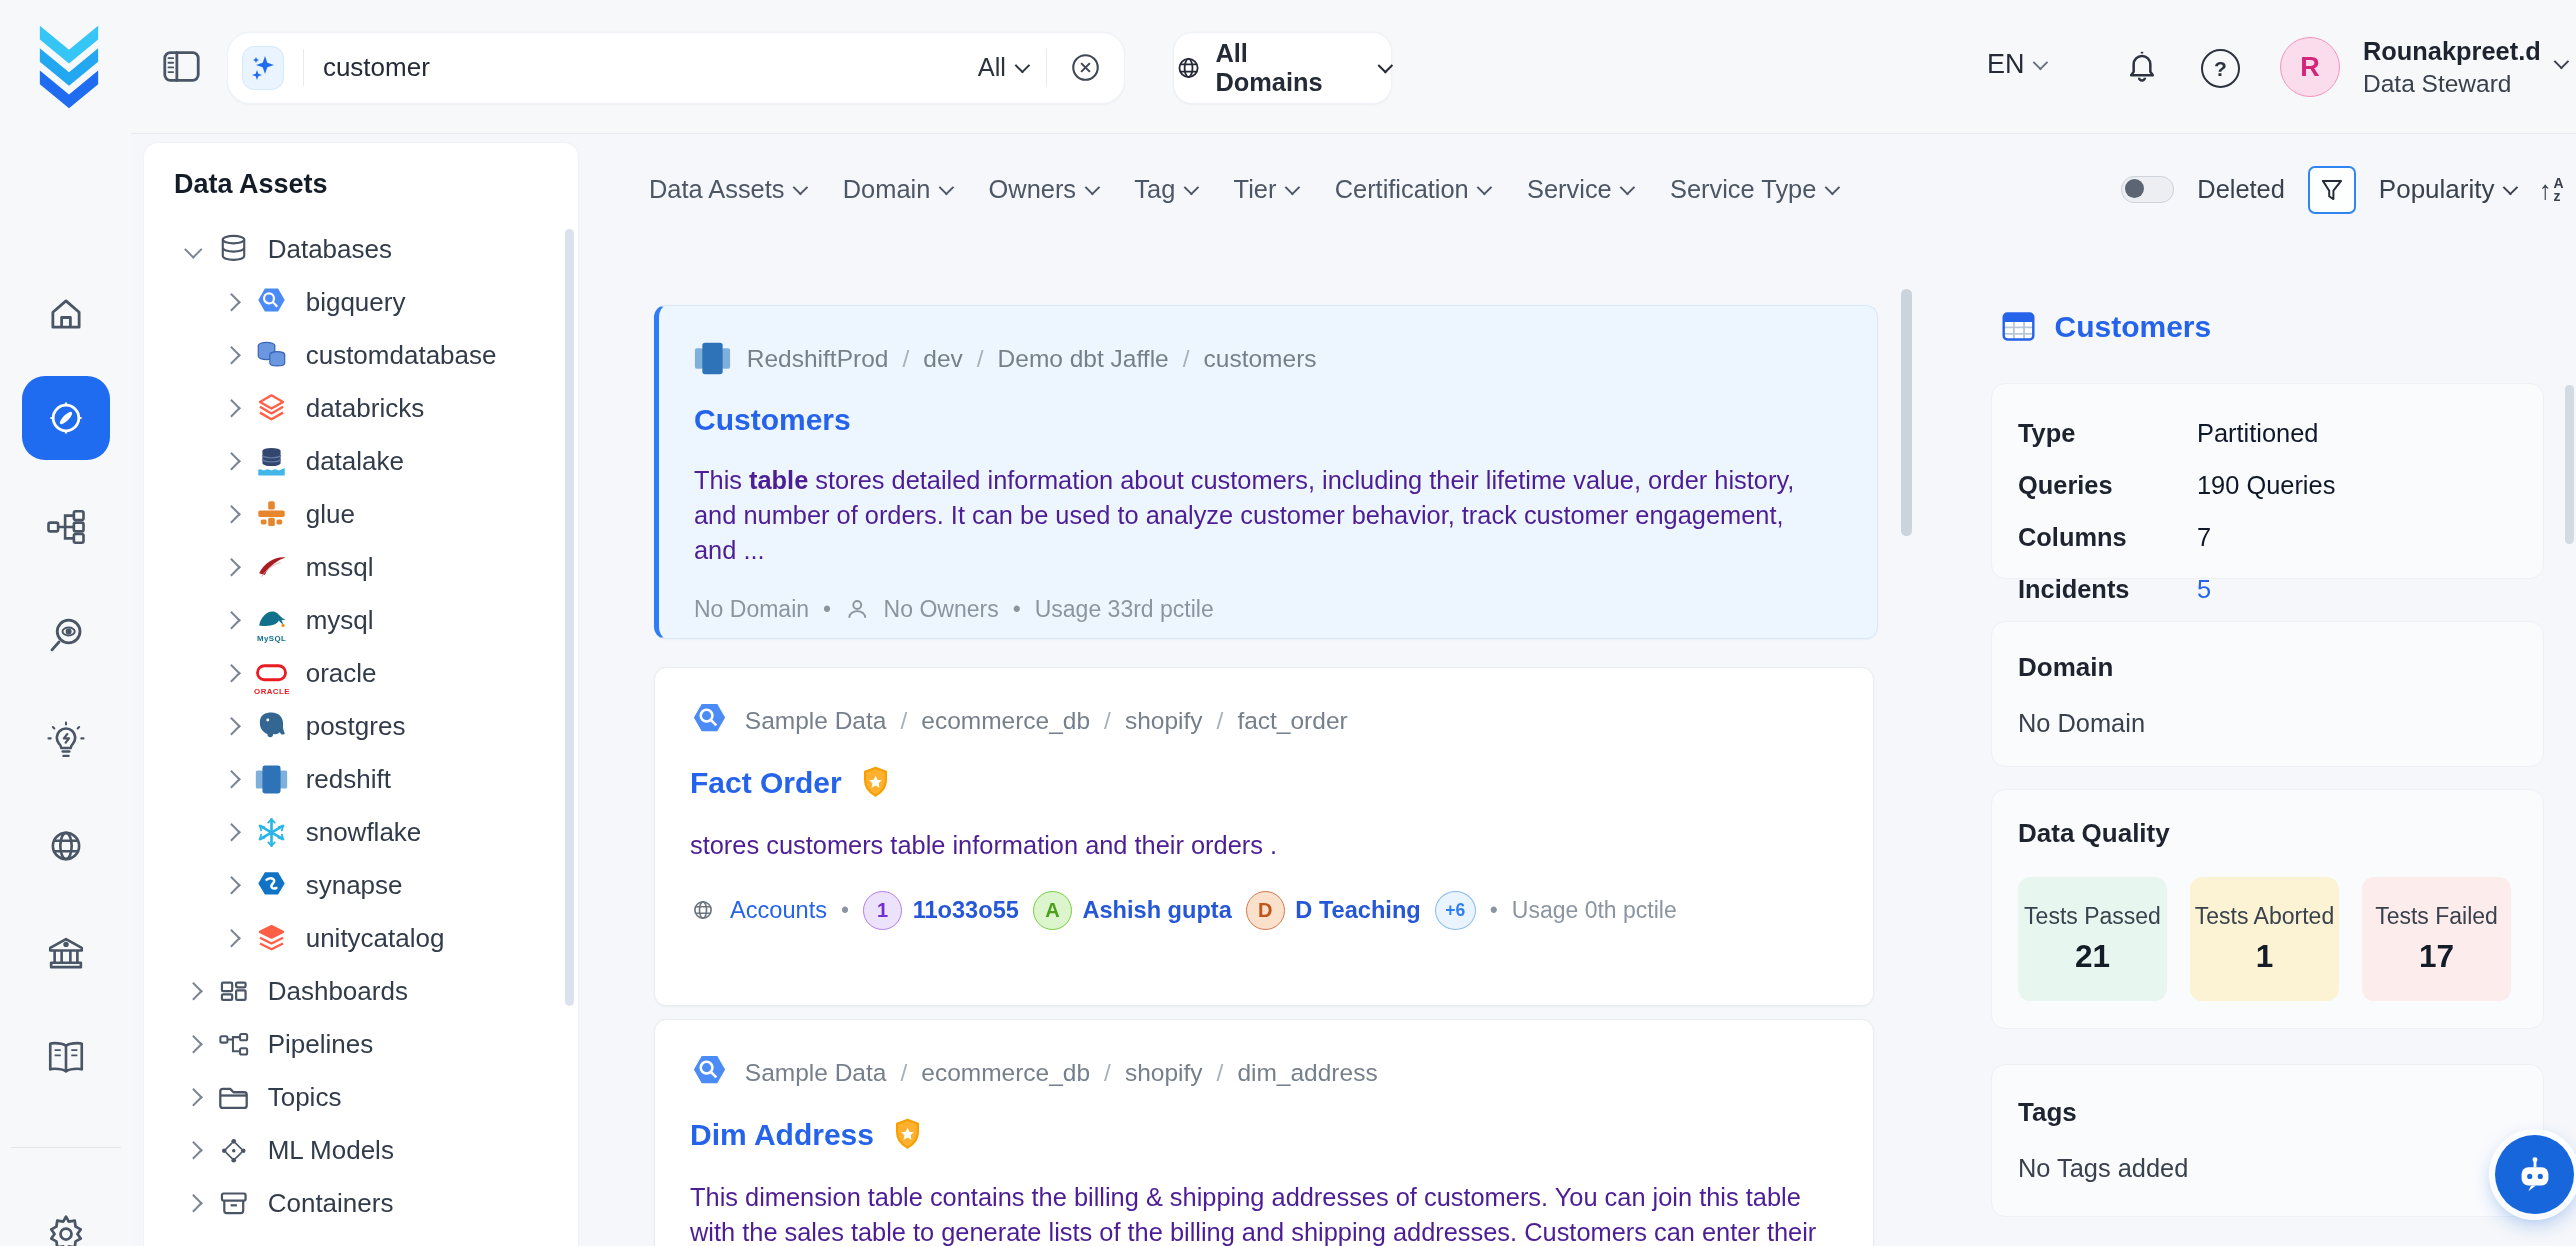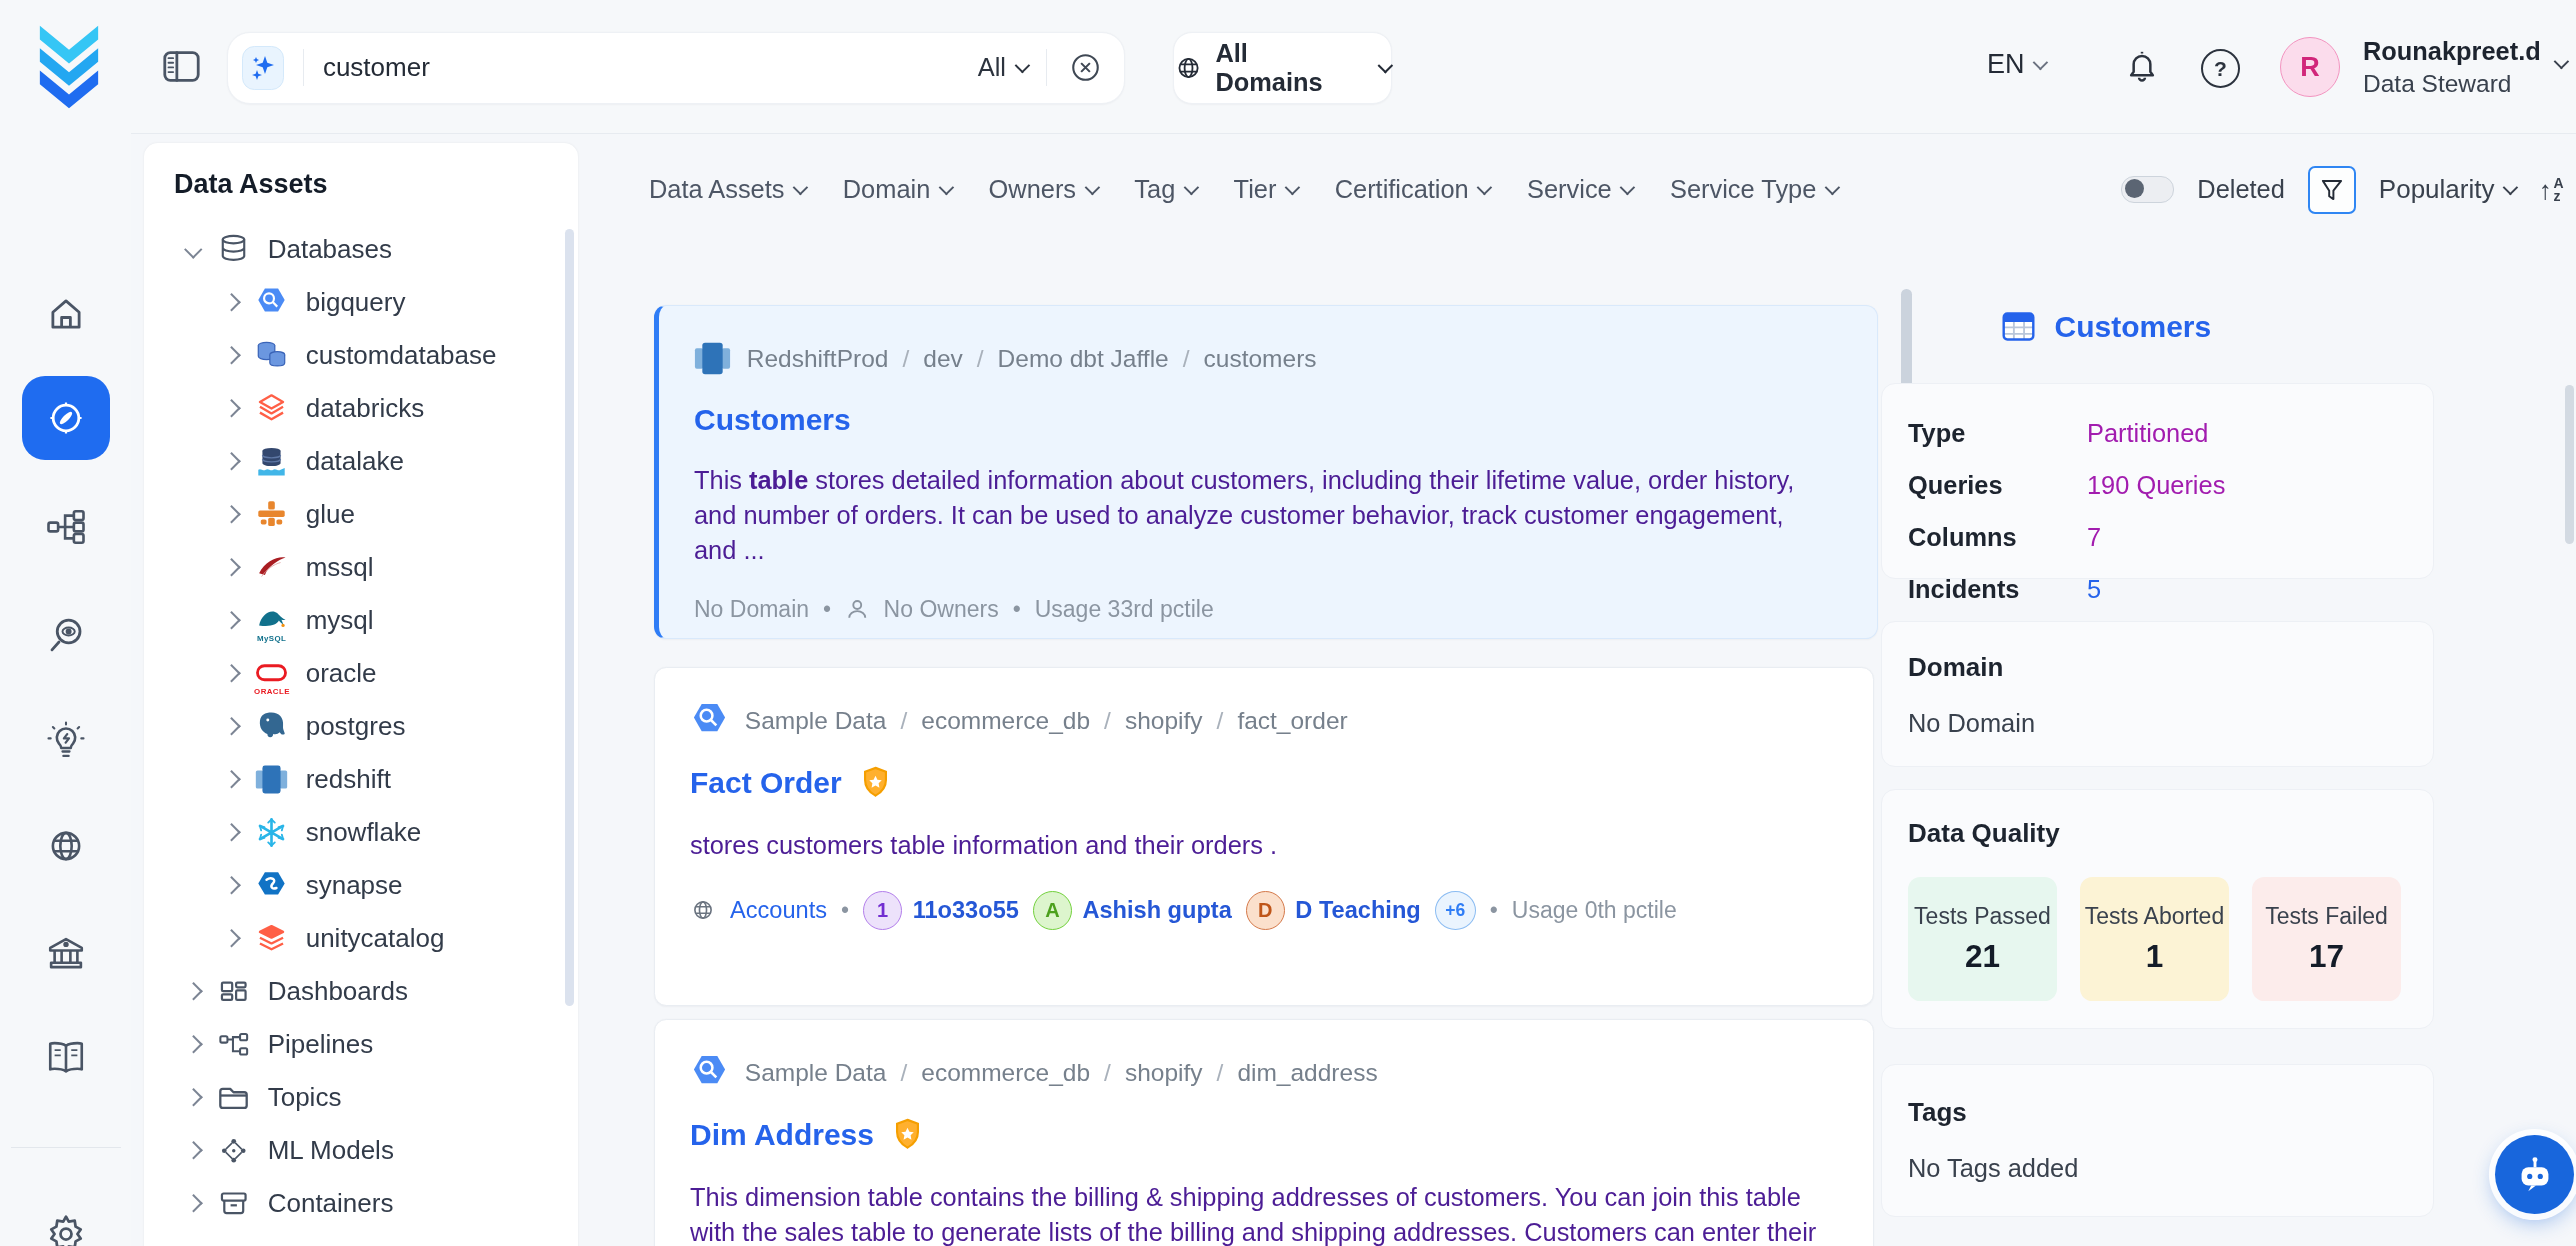--- a/index.html
+++ b/index.html
@@ -85,26 +85,26 @@
   .ochip.green{background:#ddf5cd;border:1.3px solid #73d13d;color:#4ca01d;}
   .ochip.orange{background:#fbe0cc;border:1.3px solid #d4794a;color:#bf5518;}
   .ochip.more{background:#eaf4fe;border:1.3px solid #8bbcf2;color:#2f7df6;font-size:17.5px;width:39px;}
   .oname{font-size:23.6px;font-weight:700;color:#2557d6;}
   .blue-link{color:#2563eb;font-weight:500;font-size:23.6px;text-decoration:none;}
   .main-scroll{left:1901px;top:289px;width:10.5px;height:247px;background:#cbd3dd;border-radius:5.3px;}
 
   
   .dp-title{left:2000px;top:308px;display:flex;align-items:center;gap:17.5px;}
   .dp-title a{font-size:30px;font-weight:700;color:#2563eb;text-decoration:none;}
-  .dbox{left:1881px;width:551px;background:#fafbfd;border:0.9px solid #edf0f5;border-radius:14px;}
+  .dbox{left:1991px;width:551px;background:#fafbfd;border:0.9px solid #edf0f5;border-radius:14px;}
   .dbox-pad{padding:33px 26px;}
   .info-row{display:flex;margin-bottom:23px;}
   .info-row:last-child{margin-bottom:0;}
   .info-lbl{width:179px;font-size:25.4px;font-weight:700;color:#1d242f;}
-  .info-val{font-size:25.4px;color:#a21caf;}
+  .info-val{font-size:25.4px;color:#0f172a;}
   .info-val.link{color:#2563eb;}
   .dbox-title{font-size:26px;font-weight:700;color:#1d242f;}
   .dbox-val{margin-top:26px;font-size:25.4px;color:#39414d;}
   .tiles{margin-top:28px;display:flex;gap:23px;}
   .tile{width:149px;height:124px;border-radius:12.3px;display:flex;flex-direction:column;align-items:center;justify-content:center;gap:8.8px;}
   .tile .tl{font-size:23px;color:#39414d;}
   .tile .tv{font-size:31.5px;font-weight:700;color:#141c28;}
   .tile.pass{background:#e7f7ef;}
   .tile.abort{background:#fcf3d5;}
   .tile.fail{background:#fceceb;}

